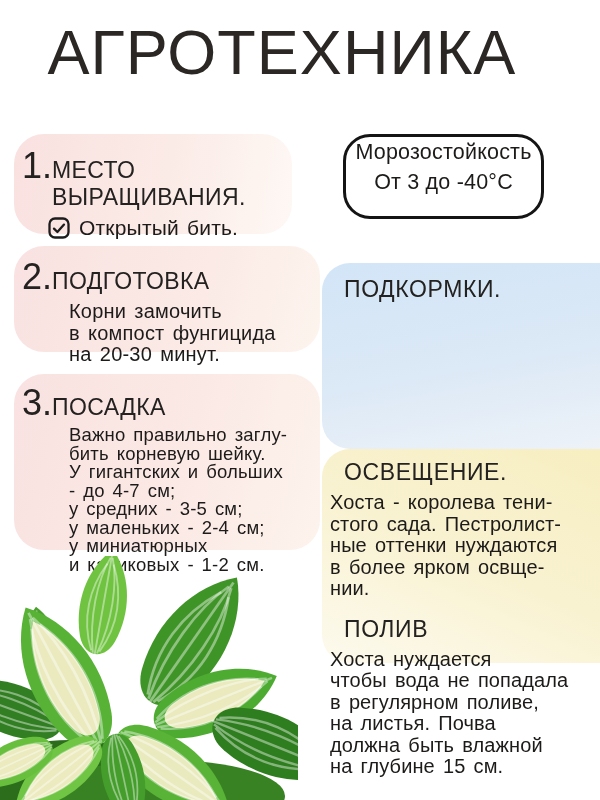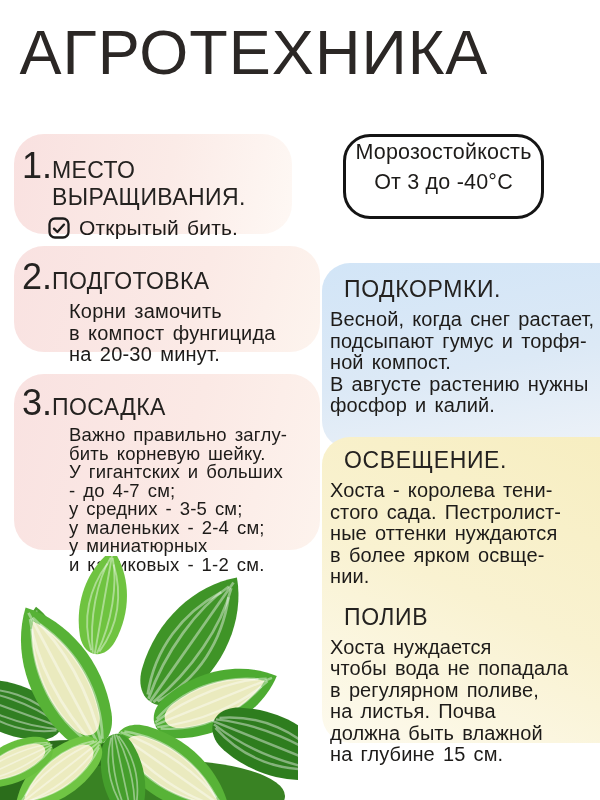--- a/index.html
+++ b/index.html
@@ -4,21 +4,21 @@
 <style>
   html,body{margin:0;padding:0;}
   body{
     width:600px;height:800px;position:relative;overflow:hidden;
     background:#ffffff;color:#1d1b19;
     font-family:"Liberation Sans","DejaVu Sans",sans-serif;
     -webkit-font-smoothing:antialiased;
   }
   .title{
     position:absolute;top:16px;left:0;width:508px;text-align:center;
-    font-size:63px;font-weight:500;letter-spacing:1px;color:#2b2725;white-space:nowrap;
+    font-size:63px;font-weight:500;letter-spacing:1px;color:#2b2725;white-space:nowrap;padding-left:28px;
   }
   .card{position:absolute;border-radius:30px;box-sizing:border-box;}
   .card-1{left:14px;top:134px;width:278px;height:100px;padding:11px 0 0 8px;
     background:linear-gradient(100deg,#f9e1e0 0%,#fbebe7 55%,#fef8f4 100%);}
   .card-2{left:14px;top:246px;width:306px;height:106px;padding:10px 0 0 8px;
     background:linear-gradient(105deg,#f9e2e1 0%,#fbeae6 60%,#fdf4ee 100%);}
   .card-3{left:14px;top:374px;width:306px;height:176px;padding:8px 0 0 8px;
     background:linear-gradient(105deg,#f9e2e1 0%,#fbe9e5 55%,#fdf3ed 100%);}
   .step-head{display:flex;align-items:baseline;}
   .step-num{font-size:36px;font-weight:500;letter-spacing:0;color:#242220;flex:0 0 auto;}
@@ -30,21 +30,21 @@
   .card-3 .step-body{font-size:18.5px;line-height:18.5px;margin-top:2px;}
   .frost-box{
     position:absolute;left:343px;top:134px;width:201px;height:85px;box-sizing:border-box;
     border:3px solid #141414;border-radius:27px;
     display:flex;flex-direction:column;justify-content:flex-start;text-align:center;
     font-size:21.5px;font-weight:500;line-height:30px;letter-spacing:.2px;background:#fff;
   }
   .info-card{position:absolute;box-sizing:border-box;border-radius:28px 0 0 28px;}
   .info-blue{left:322px;top:263px;width:278px;height:186px;padding:13px 0 0 8px;
     background:linear-gradient(170deg,#d2e5f7 0%,#dce9f6 55%,#edf2f8 100%);}
-  .info-yellow{left:322px;top:437px;width:278px;height:306px;padding:10px 0 8px 8px;
+  .info-yellow{left:322px;top:449px;width:278px;height:214px;padding:10px 0 8px 8px;
     background:linear-gradient(205deg,#f7eec1 0%,#f9f2d1 50%,#fdfaee 100%);}
   .info-title{font-size:23px;font-weight:500;letter-spacing:.6px;word-spacing:2px;
     margin:0 0 6px 14px;color:#242220;}
   .info-body{font-size:20px;font-weight:500;line-height:21.5px;letter-spacing:.1px;word-spacing:2.5px;}
   .sub-block{margin-top:16px;}
   .ln{white-space:nowrap;}
   .checkbox-icon svg{display:block;}
   .plant{position:absolute;left:0;top:556px;width:298px;height:244px;}
 </style>
 </head>
@@ -99,27 +99,20 @@
       <div class="ln">- до 4-7 см;</div>
       <div class="ln">у средних - 3-5 см;</div>
       <div class="ln">у маленьких - 2-4 см;</div>
       <div class="ln">у миниатюрных</div>
       <div class="ln">и кариковых - 1-2 см.</div>
     </div>
   </div>
 
   <div class="info-card info-blue">
     <div class="info-title">ПОДКОРМКИ.</div>
-    <div class="info-body">
-      <div class="ln">Весной, когда снег растает,</div>
-      <div class="ln">подсыпают гумус и торфя-</div>
-      <div class="ln">ной компост.</div>
-      <div class="ln">В августе растению нужны</div>
-      <div class="ln">фосфор и калий.</div>
-    </div>
   </div>
 
   <div class="info-card info-yellow">
     <div>
       <div class="info-title">ОСВЕЩЕНИЕ.</div>
       <div class="info-body">
         <div class="ln">Хоста - королева тени-</div>
         <div class="ln">стого сада. Пестролист-</div>
         <div class="ln">ные оттенки нуждаются</div>
         <div class="ln">в более ярком освще-</div>

